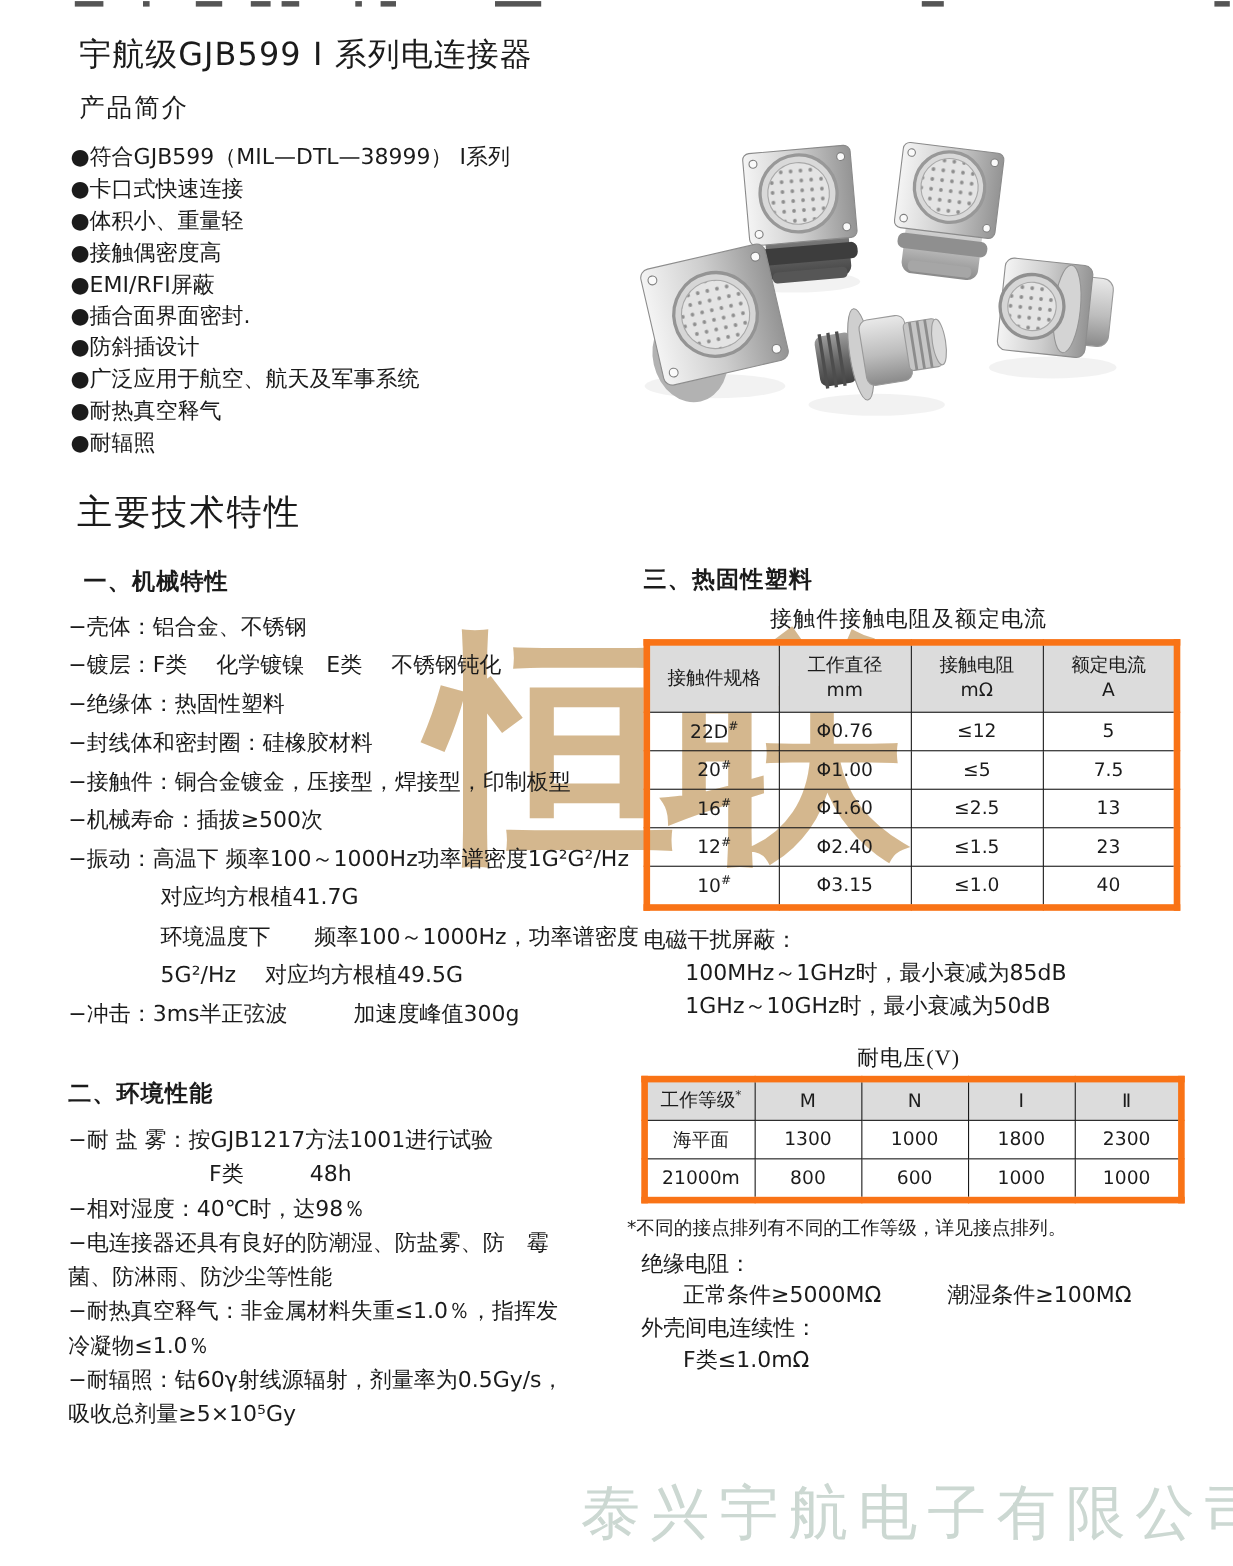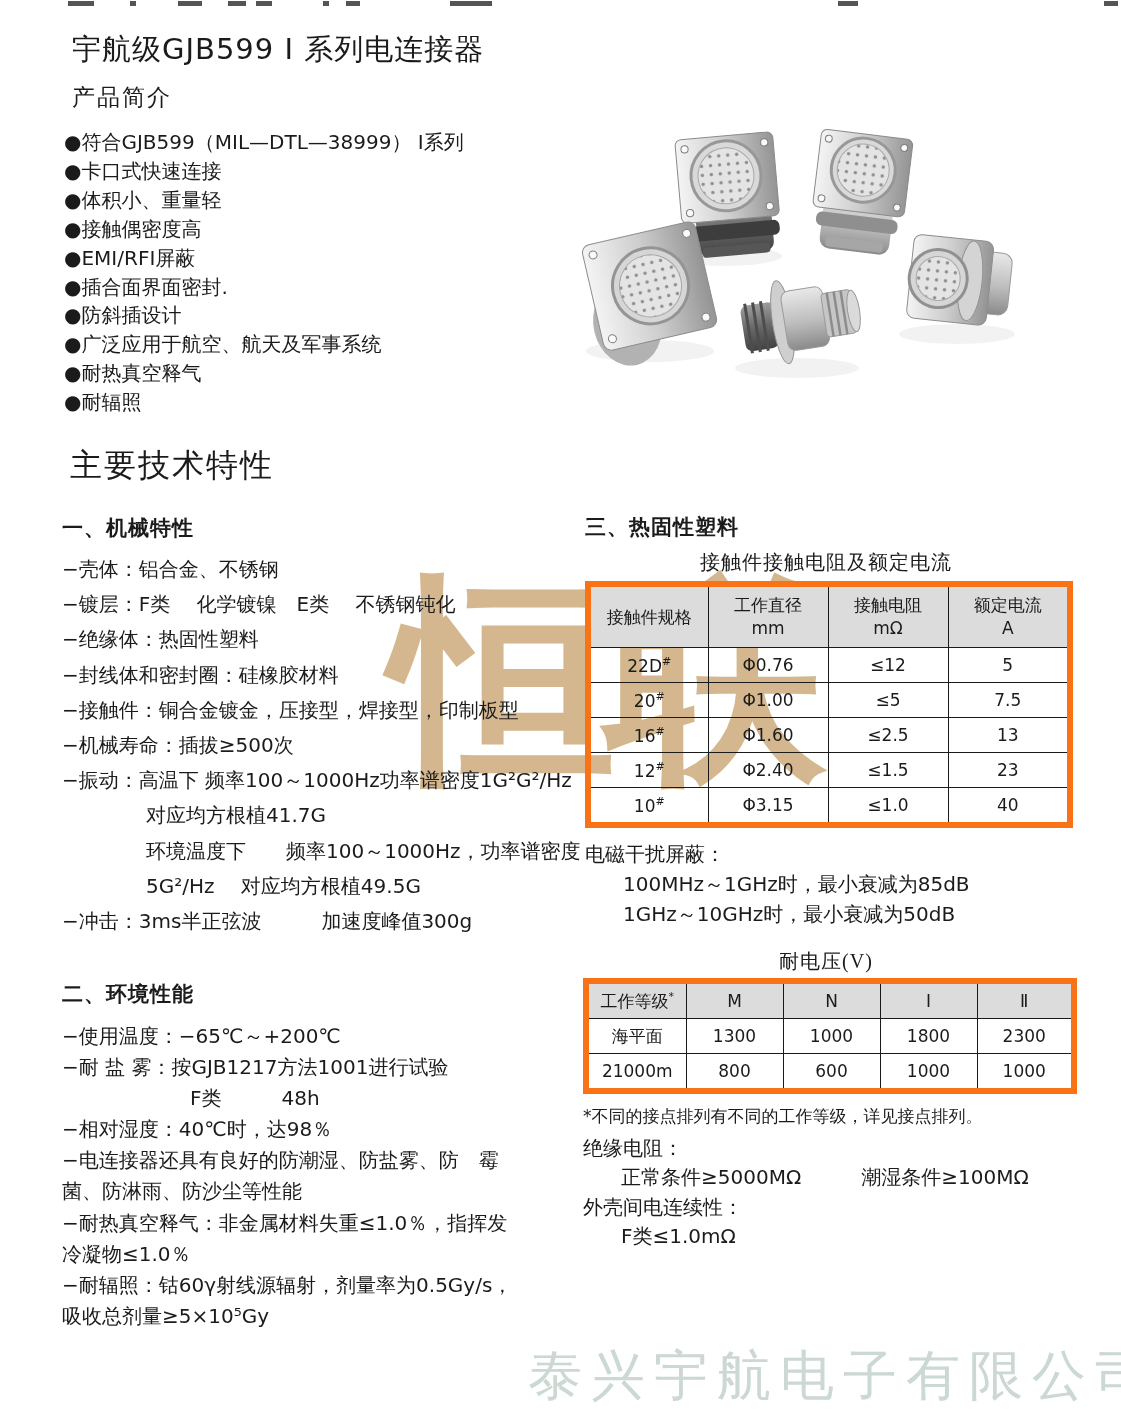--- a/index.html
+++ b/index.html
@@ -16,21 +16,21 @@
   
   .remnant span{position:absolute;top:1px;height:5px;background:#555;display:block;}
 
   .doc-title{left:72px;top:30px;font-size:29px;font-weight:normal;letter-spacing:1px;}
   .h-intro{left:72px;top:82px;font-size:23px;letter-spacing:2px;}
   .h-tech{left:70px;top:444px;font-size:32px;letter-spacing:2px;}
 
   .features{left:64px;top:128px;font-size:20px;line-height:28.9px;white-space:nowrap;}
 
   .sec-title{font-size:21px;font-weight:bold;letter-spacing:1px;}
-  #mech-title{left:62px;top:514px;}
+  #mech-title{left:76px;top:514px;}
   #env-title{left:62px;top:980px;}
   #elec-title{left:585px;top:513px;}
 
   .spec-lines{white-space:nowrap;font-size:20px;}
   #mech-lines{left:62px;top:552px;line-height:35.2px;width:525px;}
   #env-lines{left:62px;top:1021px;line-height:31.1px;width:525px;}
   .ind{padding-left:84px;}
   .ind2{padding-left:128px;}
 
   .tbl-caption{width:482px;text-align:center;font-size:20px;letter-spacing:1px;}
@@ -47,21 +47,21 @@
   #t1 td{height:34px;}
   #t2{left:583px;top:978px;width:488px;}
   #t2 th{height:34px;}
   #t2 td{height:34px;}
   sup{font-size:11px;}
 
   .txt-block{font-size:20px;white-space:nowrap;}
   #emi-block{left:585px;top:839px;line-height:30px;}
   #elec-extra{left:583px;top:1134px;line-height:29.3px;}
   .sub{padding-left:38px;}
-  #footnote{left:583px;top:1105px;font-size:17px;white-space:nowrap;}
+  #footnote{left:570px;top:1105px;font-size:17px;white-space:nowrap;}
 
   .photo{position:absolute;left:572px;top:106px;z-index:2;}
 </style>
 </head>
 <body>
 
 <div class="page">
 
   <div class="wm-center">恒联</div>
   <div class="wm-footer">泰兴宇航电子有限公司</div>
@@ -195,21 +195,20 @@
     <div>−机械寿命：插拔≥500次</div>
     <div>−振动：高温下 频率100～1000Hz功率谱密度1G²G²/Hz</div>
     <div class="ind">对应均方根植41.7G</div>
     <div class="ind">环境温度下　　频率100～1000Hz，功率谱密度</div>
     <div class="ind">5G²/Hz　 对应均方根植49.5G</div>
     <div>−冲击：3ms半正弦波　　　加速度峰值300g</div>
   </div>
 
   <div class="layer sec-title" id="env-title">二、环境性能</div>
   <div class="layer spec-lines" id="env-lines">
-    <div>−使用温度：−65℃～+200℃</div>
     <div>−耐 盐 雾：按GJB1217方法1001进行试验</div>
     <div class="ind2">F类　　　48h</div>
     <div>−相对湿度：40℃时，达98％</div>
     <div>−电连接器还具有良好的防潮湿、防盐雾、防　霉</div>
     <div>菌、防淋雨、防沙尘等性能</div>
     <div>−耐热真空释气：非金属材料失重≤1.0％，指挥发</div>
     <div>冷凝物≤1.0％</div>
     <div>−耐辐照：钴60γ射线源辐射，剂量率为0.5Gy/s，</div>
     <div>吸收总剂量≥5×10⁵Gy</div>
   </div>

